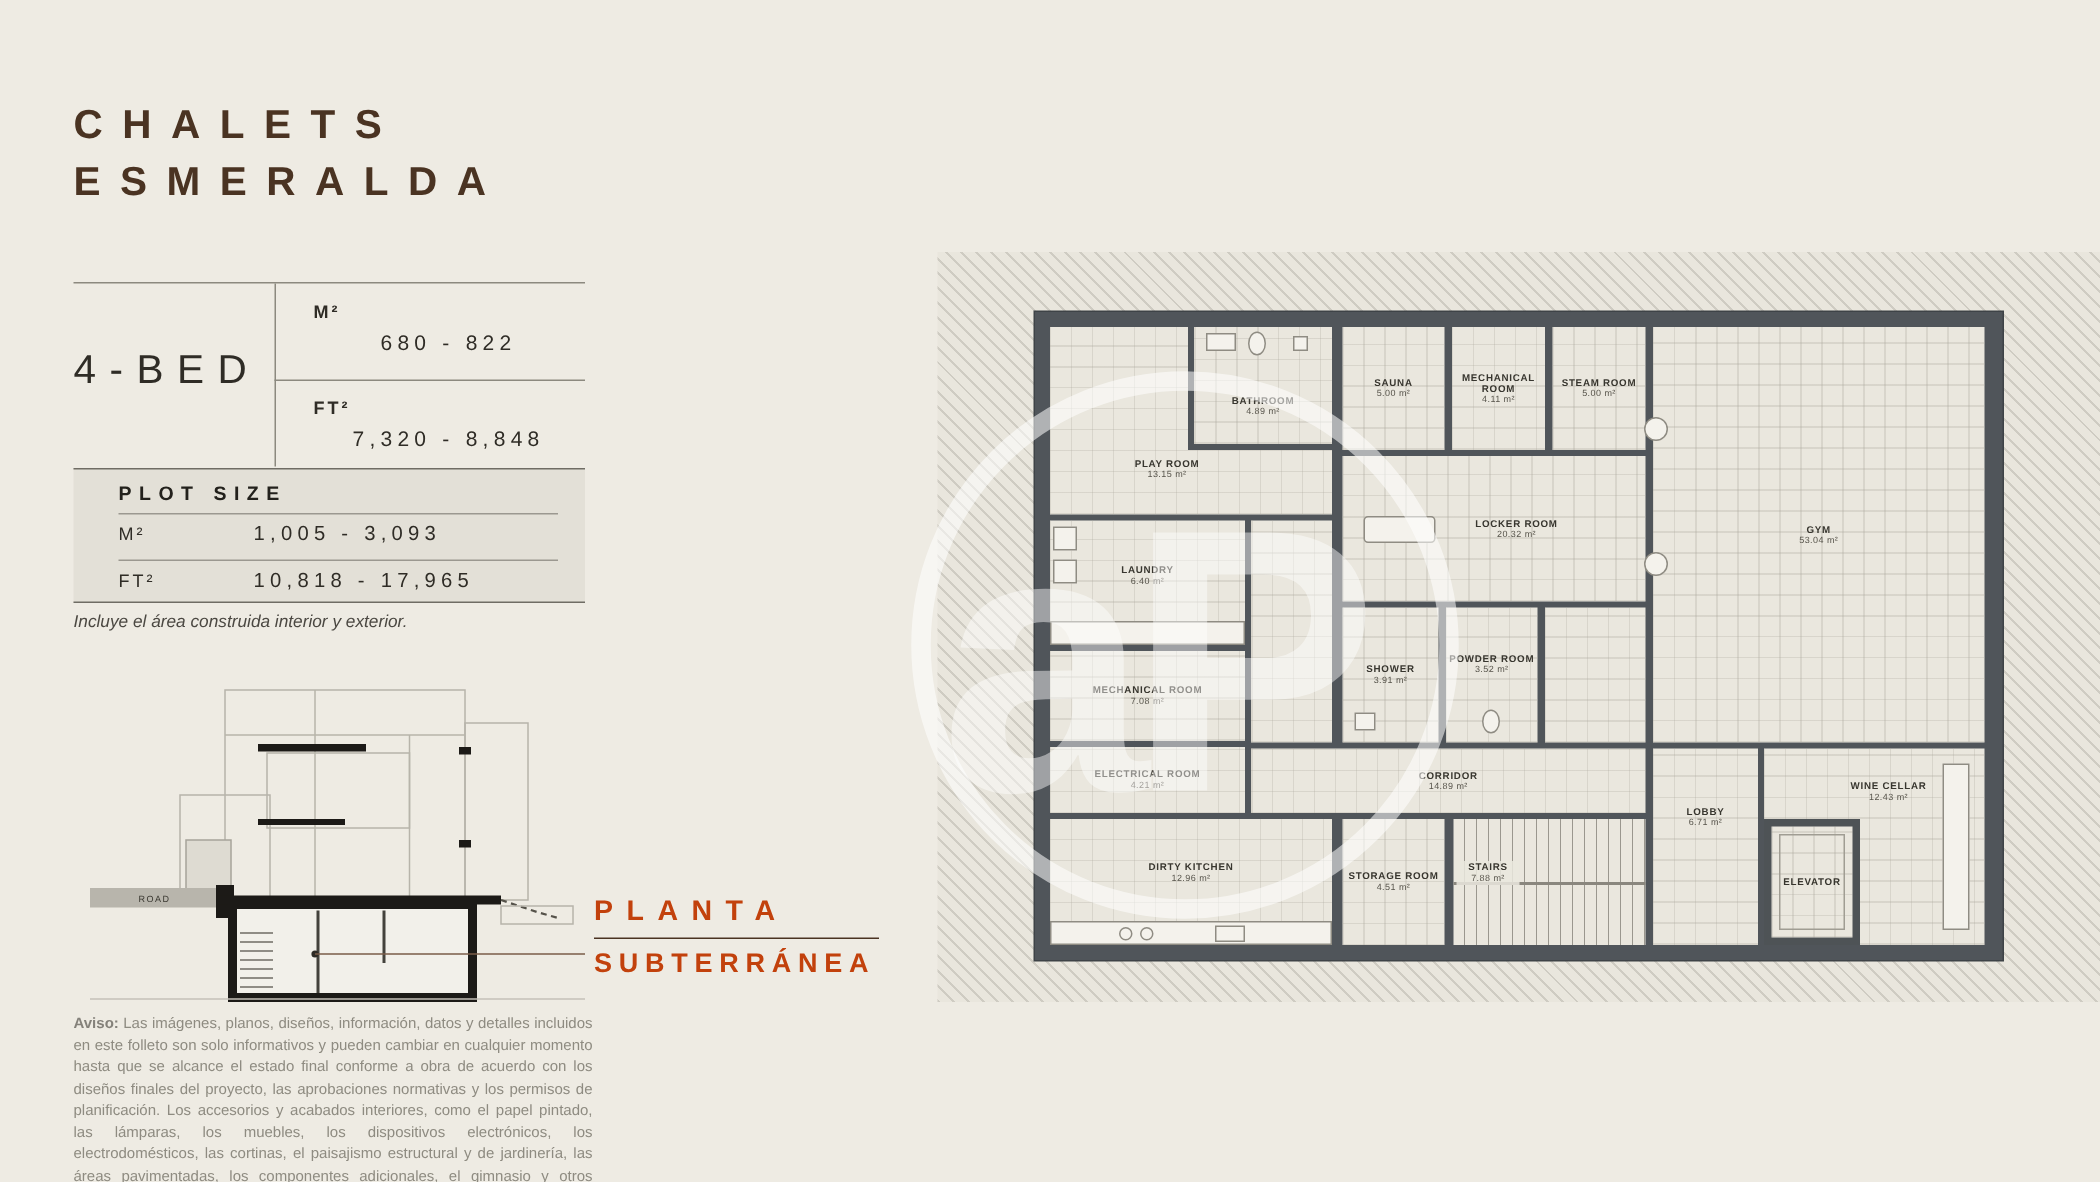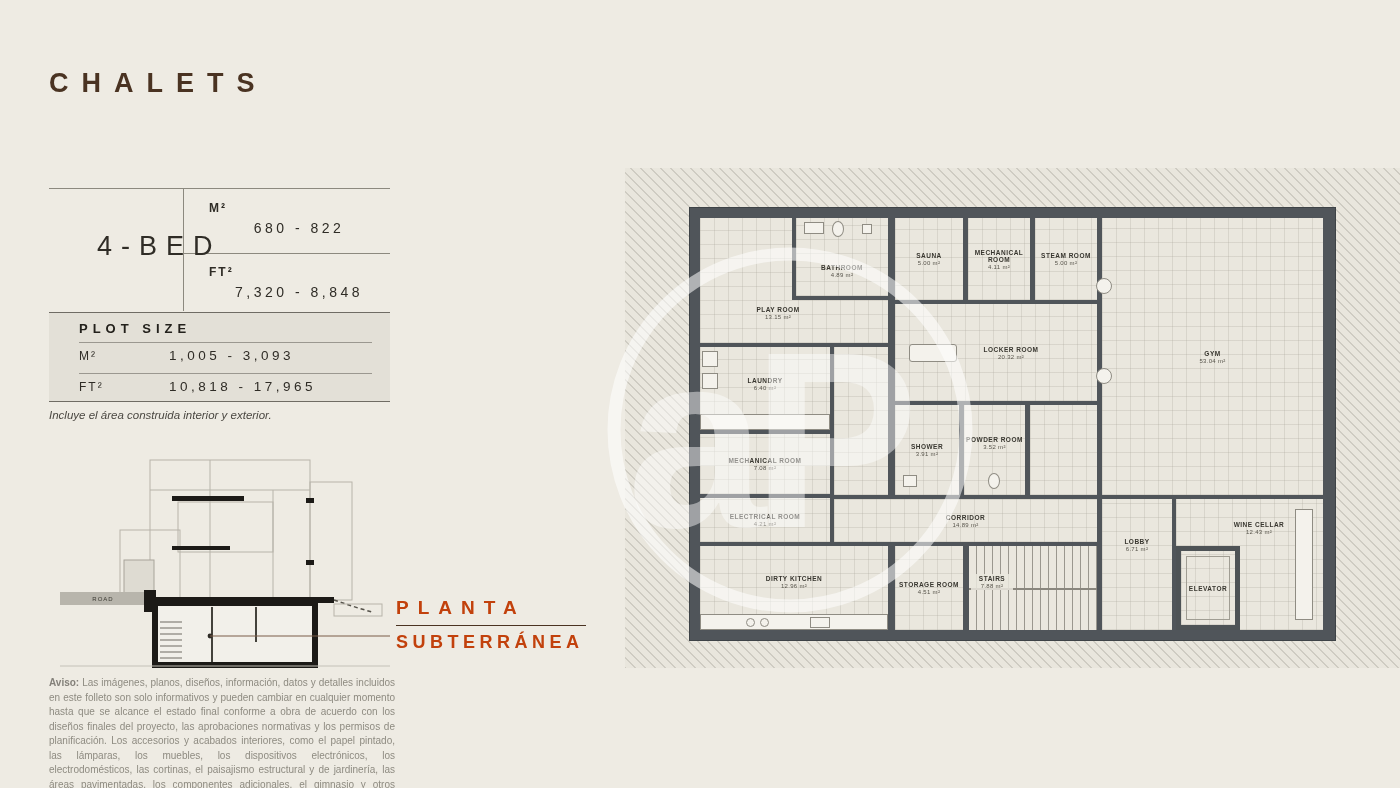--- a/index.html
+++ b/index.html
@@ -9,21 +9,21 @@
 
   
   .title { position:absolute; left:49px; top:64px; color:#4a3322; font-weight:bold;
            font-size:27px; letter-spacing:13px; line-height:38px; white-space:nowrap; }
 
   .spec-table { position:absolute; left:49px; top:188px; width:341px; height:122px;
                 border-top:1px solid #8c897f; }
   .spec-vline { position:absolute; left:134px; top:0; height:122px; border-left:1px solid #8c897f; }
   .spec-hline { position:absolute; left:134px; right:0; top:64px; border-top:1px solid #8c897f; }
   .bed-label { position:absolute; left:0; top:42px; font-size:27px; letter-spacing:9px;
-               color:#2f2c26; white-space:nowrap;margin-left:48px; }
+               color:#2f2c26; white-space:nowrap; }
   .spec-cell { position:absolute; left:160px; width:180px; }
   .spec-cell .lab { font-size:12px; font-weight:bold; color:#2f2c26; letter-spacing:2px; }
   .spec-cell .val { font-size:14px; color:#2f2c26; letter-spacing:3.5px; margin-top:5px; white-space:nowrap;text-align:center; }
 
   .plot-box { position:absolute; left:49px; top:312px; width:341px; height:90px;
               background:#e3e0d7; border-top:1px solid #6f6c64; border-bottom:1px solid #6f6c64; }
   .plot-inner { position:absolute; left:18px; right:18px; top:0;margin-left:12px; }
   .plot-header { font-size:13px; font-weight:bold; letter-spacing:5px; color:#23211c; margin-top:8px; }
   .plot-rule { border-top:1px solid #9b9890; margin-top:6px; }
   .plot-row { display:flex; align-items:baseline; padding:5px 0 4px 0; }
@@ -70,20 +70,21 @@
   .watermark { position:absolute; left:585px; top:235px; width:410px; height:400px;
                pointer-events:none; z-index:5; }
 </style>
 </head>
 <body>
 
 <div class="page">
 
   <div class="title">
     <div>CHALETS</div>
+    <div>ESMERALDA</div>
   </div>
 
   <div class="spec-table">
     <div class="spec-vline"></div>
     <div class="spec-hline"></div>
     <div class="bed-label">4-BED</div>
     <div class="spec-cell" style="top:12px;">
       <div class="lab">M²</div>
       <div class="val">680 - 822</div>
     </div>

